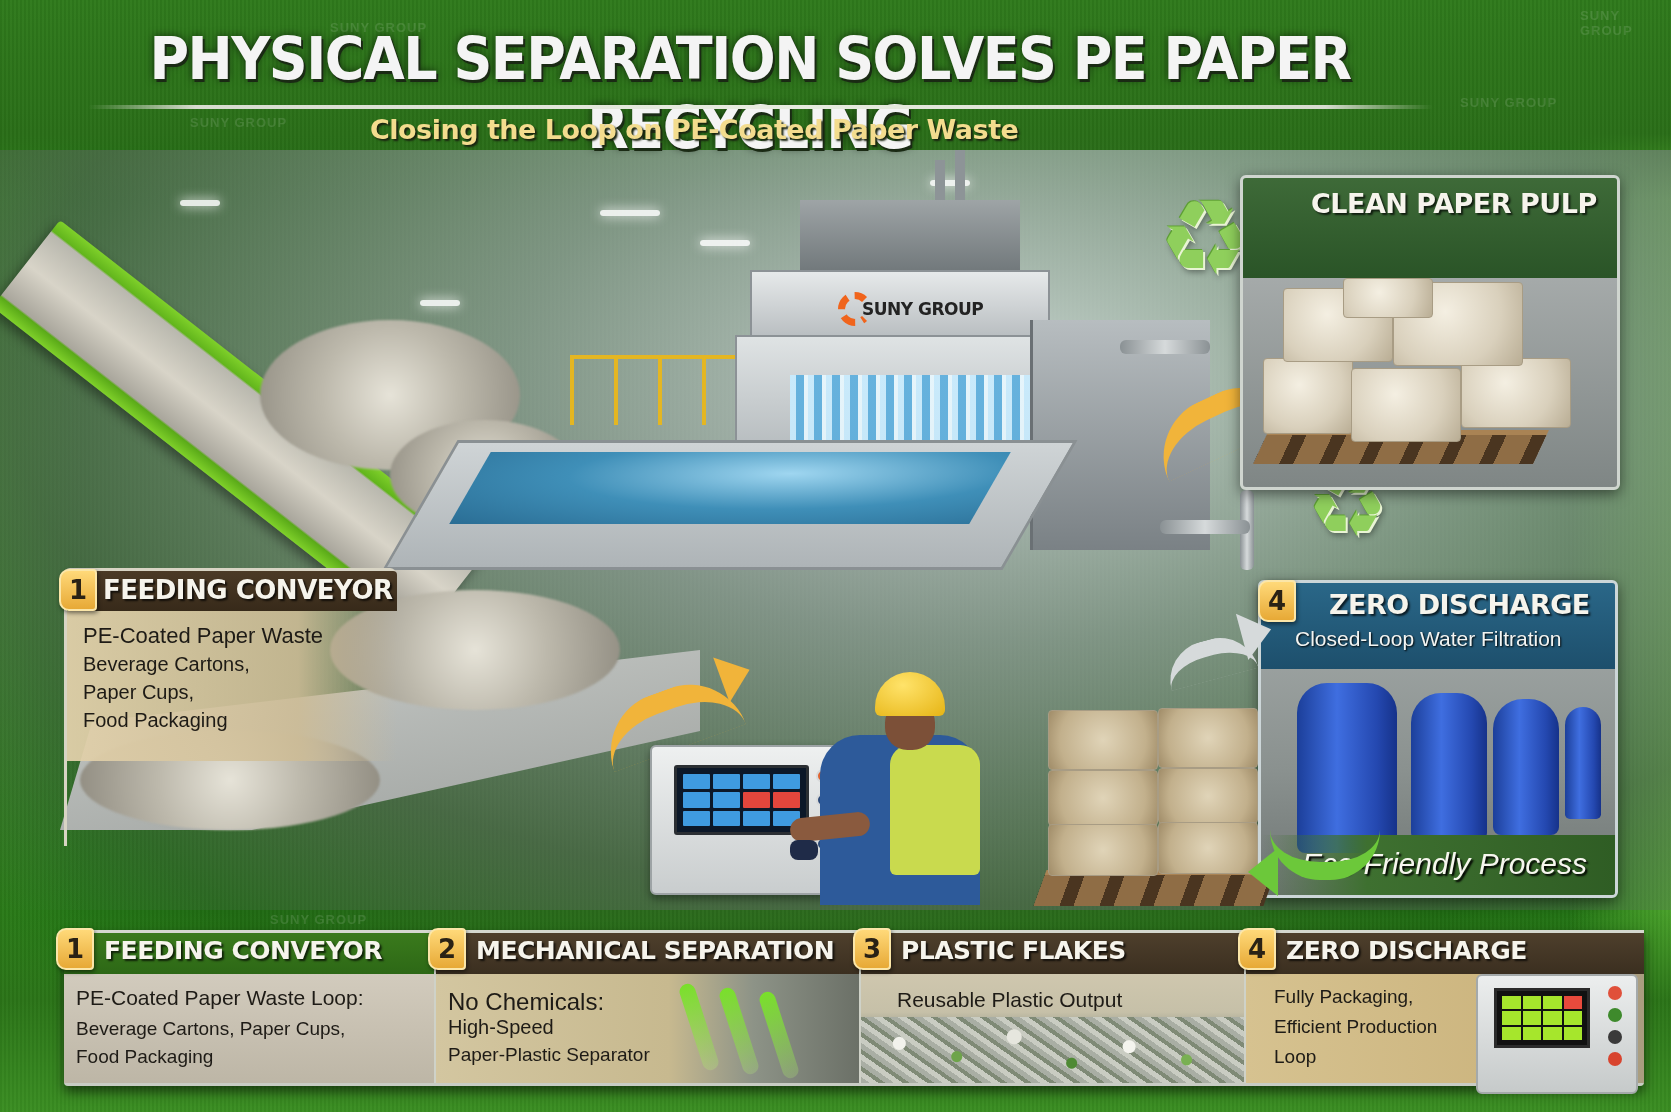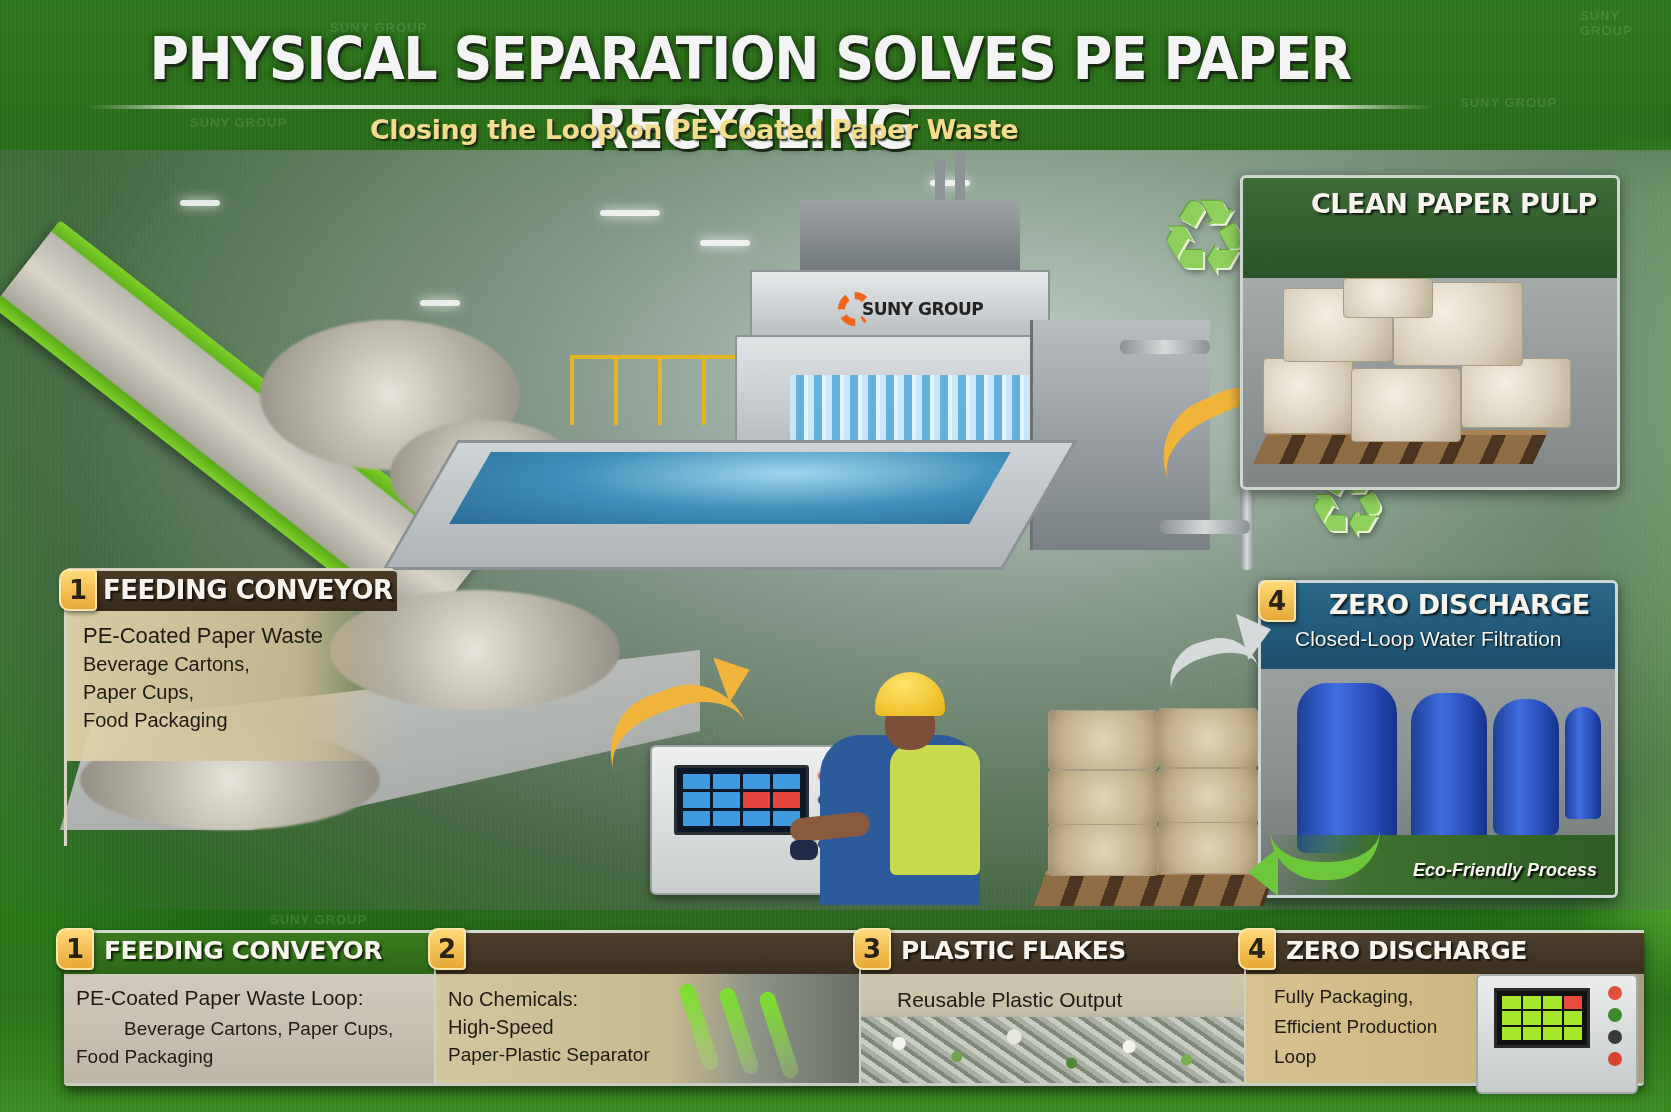--- a/index.html
+++ b/index.html
@@ -424,21 +424,21 @@
 
 <div class="card c-zero">
   <div class="head-bar"></div>
   <div class="card-head" style="position:absolute;left:68px;top:6px;font-size:27px;">ZERO DISCHARGE</div>
   <div style="position:absolute;left:34px;top:44px;font-family:'Liberation Sans',sans-serif;font-size:21px;color:#f2f4f2;text-shadow:1px 1px 2px #000;white-space:nowrap;">Closed-Loop Water Filtration</div>
   <div class="blue-tank" style="left:36px;top:100px;width:100px;height:170px;"></div>
   <div class="blue-tank" style="left:150px;top:110px;width:76px;height:148px;"></div>
   <div class="blue-tank" style="left:232px;top:116px;width:66px;height:136px;"></div>
   <div class="blue-tank" style="left:304px;top:124px;width:36px;height:112px;"></div>
   <div class="foot-bar"></div>
-  <div style="position:absolute;right:18px;bottom:14px;font-family:'Liberation Sans',sans-serif;font-style:italic;font-weight:bold;font-size:18px;color:#f6f6ee;text-shadow:2px 2px 2px #000;white-space:nowrap;">Eco-Friendly Process</div>
+  <div style="position:absolute;right:28px;bottom:14px;font-family:'Liberation Sans',sans-serif;font-style:italic;font-weight:normal;font-size:30px;color:#f6f6ee;text-shadow:2px 2px 2px #000;white-space:nowrap;">Eco-Friendly Process</div>
 </div>
 <div class="badge" style="left:1258px;top:580px;">4</div>
 
 <div class="zero-bales">
   <div class="pallet" style="left:0;top:180px;width:230px;height:36px;transform:skewX(-20deg);"></div>
   <div class="pulp-bale" style="left:8px;top:20px;width:110px;height:60px;background:radial-gradient(circle,#e0d4b8,#c2b08c 70%,#a08c68);"></div>
   <div class="pulp-bale" style="left:118px;top:18px;width:100px;height:60px;background:radial-gradient(circle,#e0d4b8,#c2b08c 70%,#a08c68);"></div>
   <div class="pulp-bale" style="left:8px;top:80px;width:110px;height:56px;background:radial-gradient(circle,#e0d4b8,#c2b08c 70%,#a08c68);"></div>
   <div class="pulp-bale" style="left:118px;top:78px;width:100px;height:56px;background:radial-gradient(circle,#e0d4b8,#c2b08c 70%,#a08c68);"></div>
   <div class="pulp-bale" style="left:8px;top:134px;width:110px;height:52px;background:radial-gradient(circle,#e0d4b8,#c2b08c 70%,#a08c68);"></div>
@@ -447,32 +447,33 @@
 <div class="arrow white" style="left:1165px;top:640px;width:90px;height:40px;border-top-width:16px;transform:rotate(-15deg);"></div>
 <div class="arrow green" style="left:1270px;top:830px;width:110px;height:50px;border-top-width:18px;transform:rotate(180deg);"></div>
 
 <div class="strip">
   <div class="strip-cell s1">
     <div class="sh"></div>
     <div class="sb"></div>
     <div class="badge">1</div>
     <div class="card-head" style="font-size:25px;">FEEDING CONVEYOR</div>
     <div class="card-text" style="top:56px;font-size:21px;">PE-Coated Paper Waste Loop:</div>
-    <div class="card-text" style="top:88px;font-size:19px;margin-left:48px;">Beverage Cartons, Paper Cups,</div>
+    <div class="card-text" style="top:88px;font-size:19px;">Beverage Cartons, Paper Cups,</div>
     <div class="card-text" style="top:116px;font-size:19px;">Food Packaging</div>
   </div>
   <div class="strip-cell s2">
     <div class="sh"></div>
     <div class="sb">
       <div class="jet" style="left:255px;top:8px;"></div>
       <div class="jet" style="left:295px;top:12px;"></div>
       <div class="jet" style="left:335px;top:16px;"></div>
     </div>
     <div class="badge">2</div>
-    <div class="card-text" style="top:58px;font-size:20px;">No Chemicals:</div>
+    <div class="card-head" style="font-size:25px;">MECHANICAL SEPARATION</div>
+    <div class="card-text" style="top:58px;font-size:24px;">No Chemicals:</div>
     <div class="card-text" style="top:86px;font-size:20px;">High-Speed</div>
     <div class="card-text" style="top:114px;font-size:19px;">Paper-Plastic Separator</div>
   </div>
   <div class="strip-cell s3">
     <div class="sh"></div>
     <div class="sb">
       <div class="flake-field"></div>
     </div>
     <div class="badge">3</div>
     <div class="card-head" style="font-size:25px;">PLASTIC FLAKES</div>

